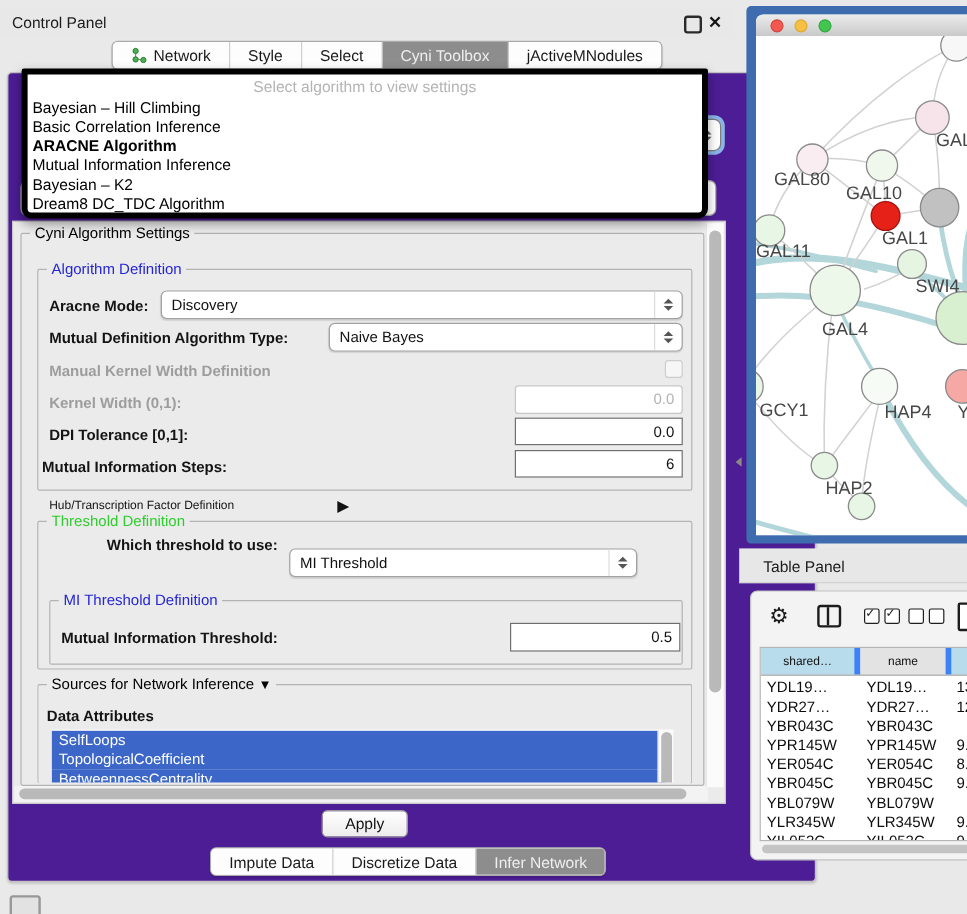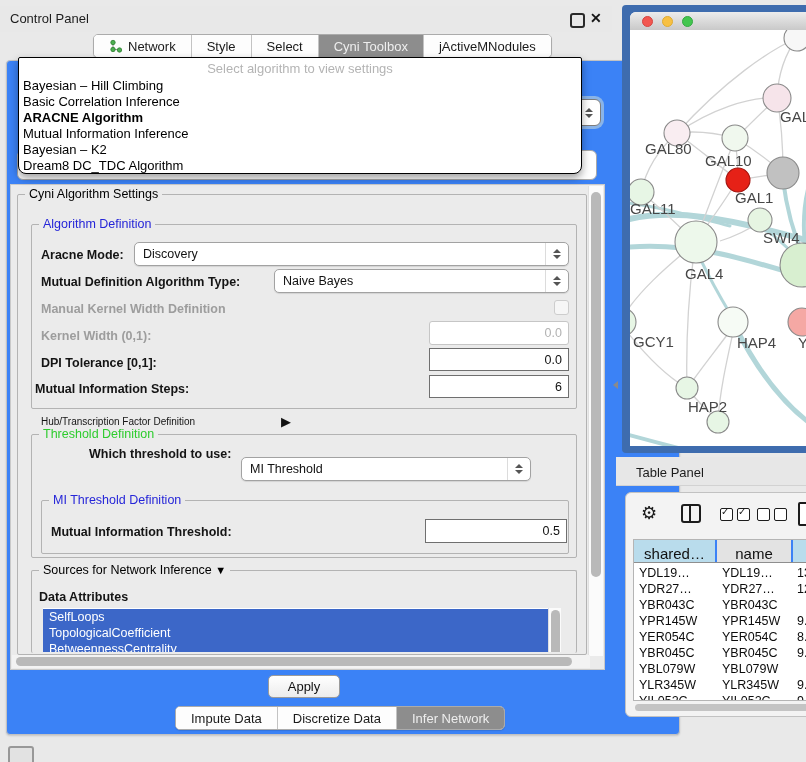--- a/index.html
+++ b/index.html
@@ -15,32 +15,32 @@
   .combo{position:absolute;background:#fff;border:1px solid #a2a2a2;border-radius:5px;display:flex;align-items:center;font-size:12.5px;color:#111;padding-left:8px;box-shadow:0 1px 1px rgba(0,0,0,0.10);box-sizing:border-box;}
   .stepper{margin-left:auto;height:100%;display:flex;flex-direction:column;align-items:center;justify-content:center;padding:0 7px;border-left:1px solid #dcdcdc;}
   .stepper .up{width:0;height:0;border-left:4px solid transparent;border-right:4px solid transparent;border-bottom:4px solid #555;margin-bottom:2px;}
   .stepper .dn{width:0;height:0;border-left:4px solid transparent;border-right:4px solid transparent;border-top:4px solid #555;}
   .field{position:absolute;background:#fff;border:1px solid #6f6f6f;font-size:12.5px;color:#111;display:flex;align-items:center;justify-content:flex-end;padding:0 6px;box-sizing:border-box;}
   .field.dis{border:1px solid #c6c6c6;border-radius:3px;color:#b2b2b2;}
   .seg{display:flex;position:absolute;height:24px;border:1px solid #ababab;border-radius:5px;background:#fdfdfd;overflow:hidden;box-shadow:0 1px 1px rgba(0,0,0,.12);box-sizing:border-box;}
   .seg .tab{display:flex;align-items:center;justify-content:center;padding:0 15px;font-size:13px;color:#1a1a1a;border-right:1px solid #c3c3c3;background:#fdfdfd;white-space:nowrap;}
   .seg .tab:last-child{border-right:none;}
   .seg .tab.active{background:#8d8d8d;color:#eeeeee;}
-  .dd{position:absolute;left:18px;top:57px;width:562px;height:115px;background:#ffffff;border:1px solid #000000;border-radius:2px 2px 8px 8px;box-shadow:0 4px 9px rgba(0,0,0,0.38);z-index:30;}
+  .dd{position:absolute;left:18px;top:57px;width:562px;height:115px;background:#ffffff;border:5px solid #000000;border-radius:2px 2px 8px 8px;box-shadow:0 4px 9px rgba(0,0,0,0.38);z-index:30;}
   .dd-head{text-align:center;color:#b4b4b4;font-size:13px;padding-top:3px;height:17px;}
   .dd-item{height:16px;line-height:16px;font-size:13px;color:#000;padding-left:4px;white-space:nowrap;}
   .dd-item.bold{font-weight:bold;}
   .sb-track-v{position:absolute;background:#fbfbfb;border-left:1px solid #e0e0e0;}
   .thumb-v{position:absolute;background:#b9b9b9;border-radius:5px;}
   .sb-track-h{position:absolute;background:#f3f3f3;}
   .thumb-h{position:absolute;background:#b9b9b9;border-radius:5px;}
   .btn{position:absolute;display:flex;align-items:center;justify-content:center;background:linear-gradient(#ffffff,#ececec);border:1px solid #9b9b9b;border-radius:5px;font-size:13px;color:#111;box-sizing:border-box;}
   .listsel{position:absolute;left:0;width:505px;height:16px;background:#3c67c8;color:#fff;font-size:12.5px;line-height:16px;padding-left:6px;white-space:nowrap;}
   .cell{position:absolute;font-size:12.5px;color:#0d0d0d;white-space:nowrap;}
-  .hdrcell{position:absolute;top:0;height:22px;display:flex;align-items:flex-end;justify-content:center;font-size:15px;color:#111;border-right:2px solid #3b82f6;box-sizing:border-box;}
+  .hdrcell{position:absolute;top:0;height:22px;display:flex;align-items:center;justify-content:center;font-size:10px;color:#111;border-right:5px solid #3b82f6;box-sizing:border-box;}
   svg text{font-family:"Liberation Sans",sans-serif;font-size:15px;fill:#474747;}
   .cbx{width:11px;height:11px;border:1.6px solid #1d1d1d;border-radius:2px;display:inline-block;position:relative;background:#fff;}
   .cbx.chk::after{content:"✓";position:absolute;left:0px;top:-3px;font-size:10px;color:#1d1d1d;}
 </style>
 </head>
 <body>
 
 <div class="abs" style="left:0;top:0;width:612px;height:762px;">
 
   <div class="abs" style="left:0;top:6px;width:612px;height:26px;background:#e8e8e8;">
@@ -67,21 +67,21 @@
         <span>Select</span>
       </div>
     <div class="tab active">
         <span>Cyni Toolbox</span>
       </div>
     <div class="tab">
         <span>jActiveMNodules</span>
       </div>
   </div>
 
-  <div class="abs" style="left:6px;top:60px;width:674px;height:675px;background:#3b82f6;border:1px solid #c2c2c2;border-radius:4px;box-shadow:0 1px 2px rgba(0,0,0,0.15);box-sizing:border-box;">
+  <div class="abs" style="left:6px;top:60px;width:674px;height:675px;background:#4c1d95;border:1px solid #c2c2c2;border-radius:4px;box-shadow:0 1px 2px rgba(0,0,0,0.15);box-sizing:border-box;">
 
     <div class="abs" style="left:514px;top:38px;width:80px;height:27px;background:#fff;border:1px solid #7d7d7d;border-radius:6px;box-shadow:0 0 0 3px #8ab4e8;z-index:2;box-sizing:border-box;">
       <div class="stepper" style="position:absolute;right:0;top:0;height:100%;">
           <span class="up"></span>
           <span class="dn"></span>
         </div>
     </div>
 
     <div class="abs" style="left:10px;top:89px;width:580px;height:30px;background:#fff;border:1px solid #a9a9a9;border-radius:6px;z-index:2;box-sizing:border-box;"></div>
 

